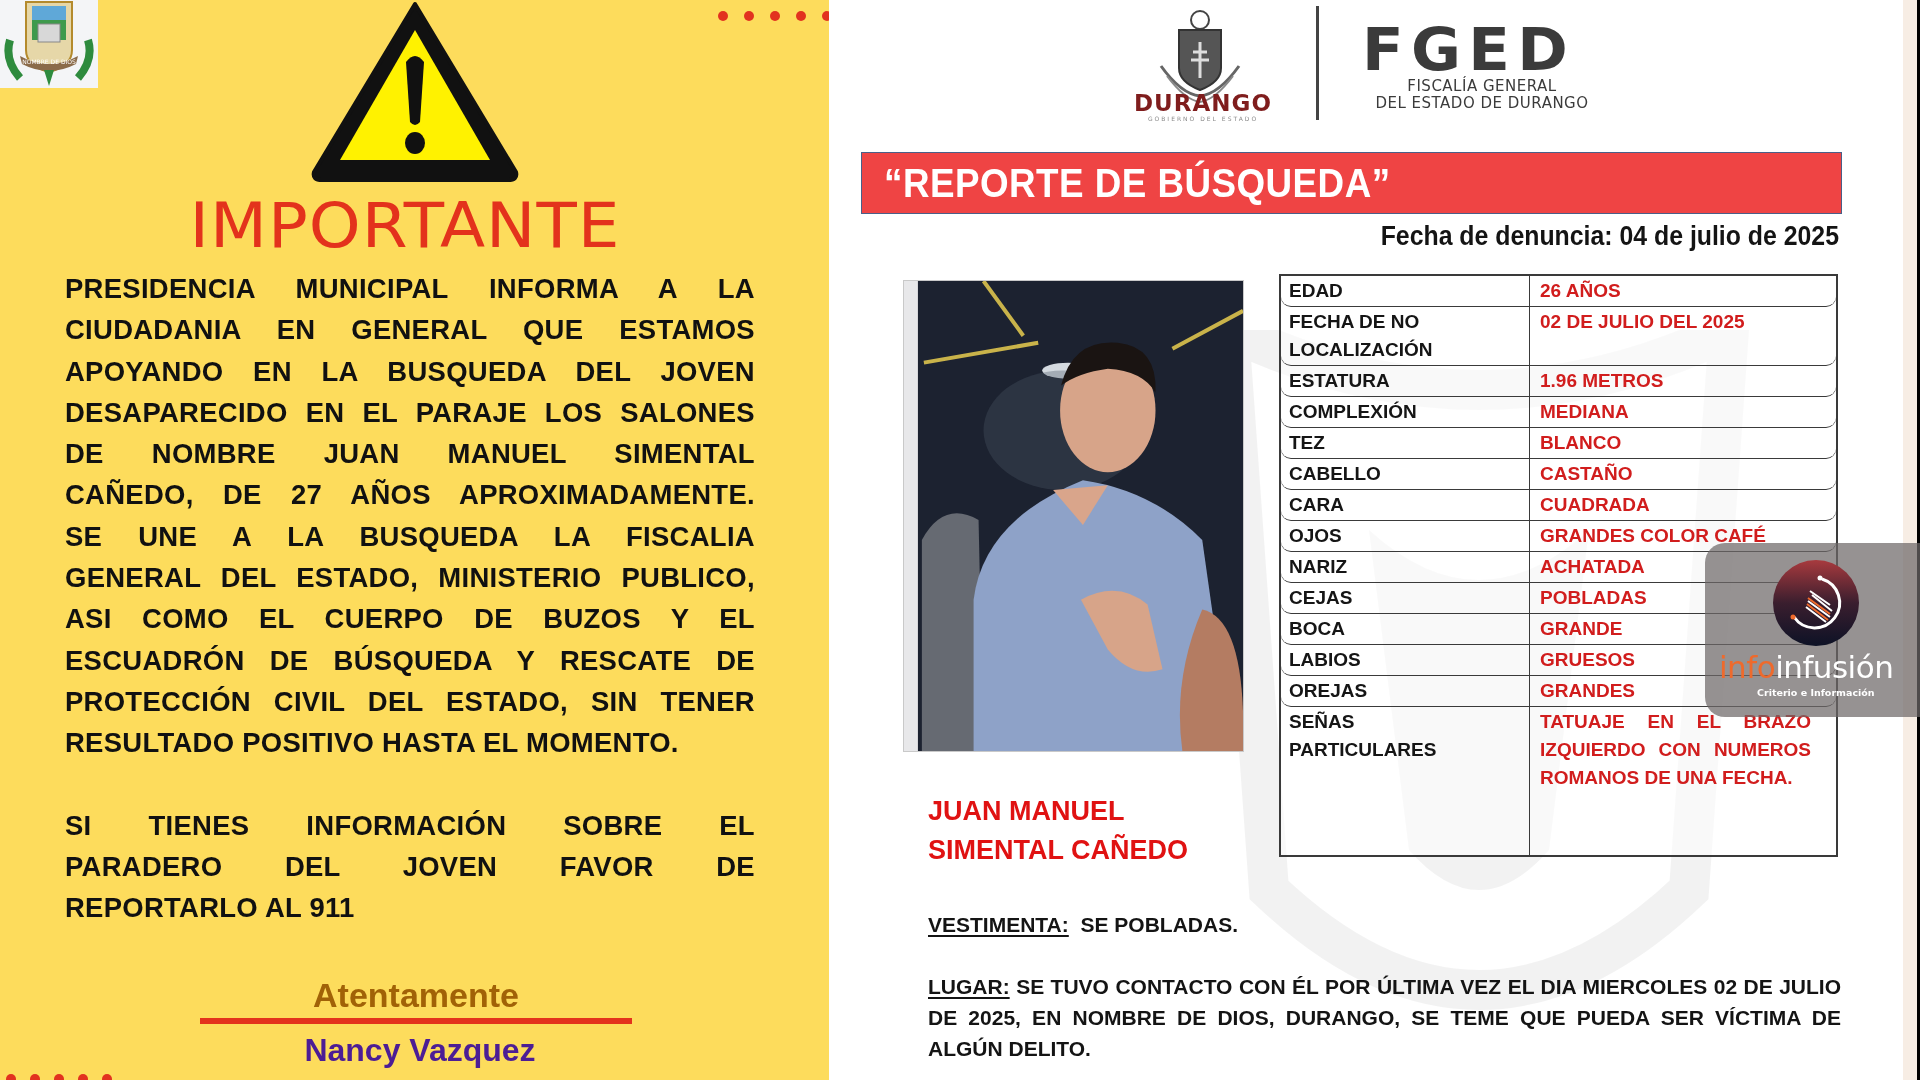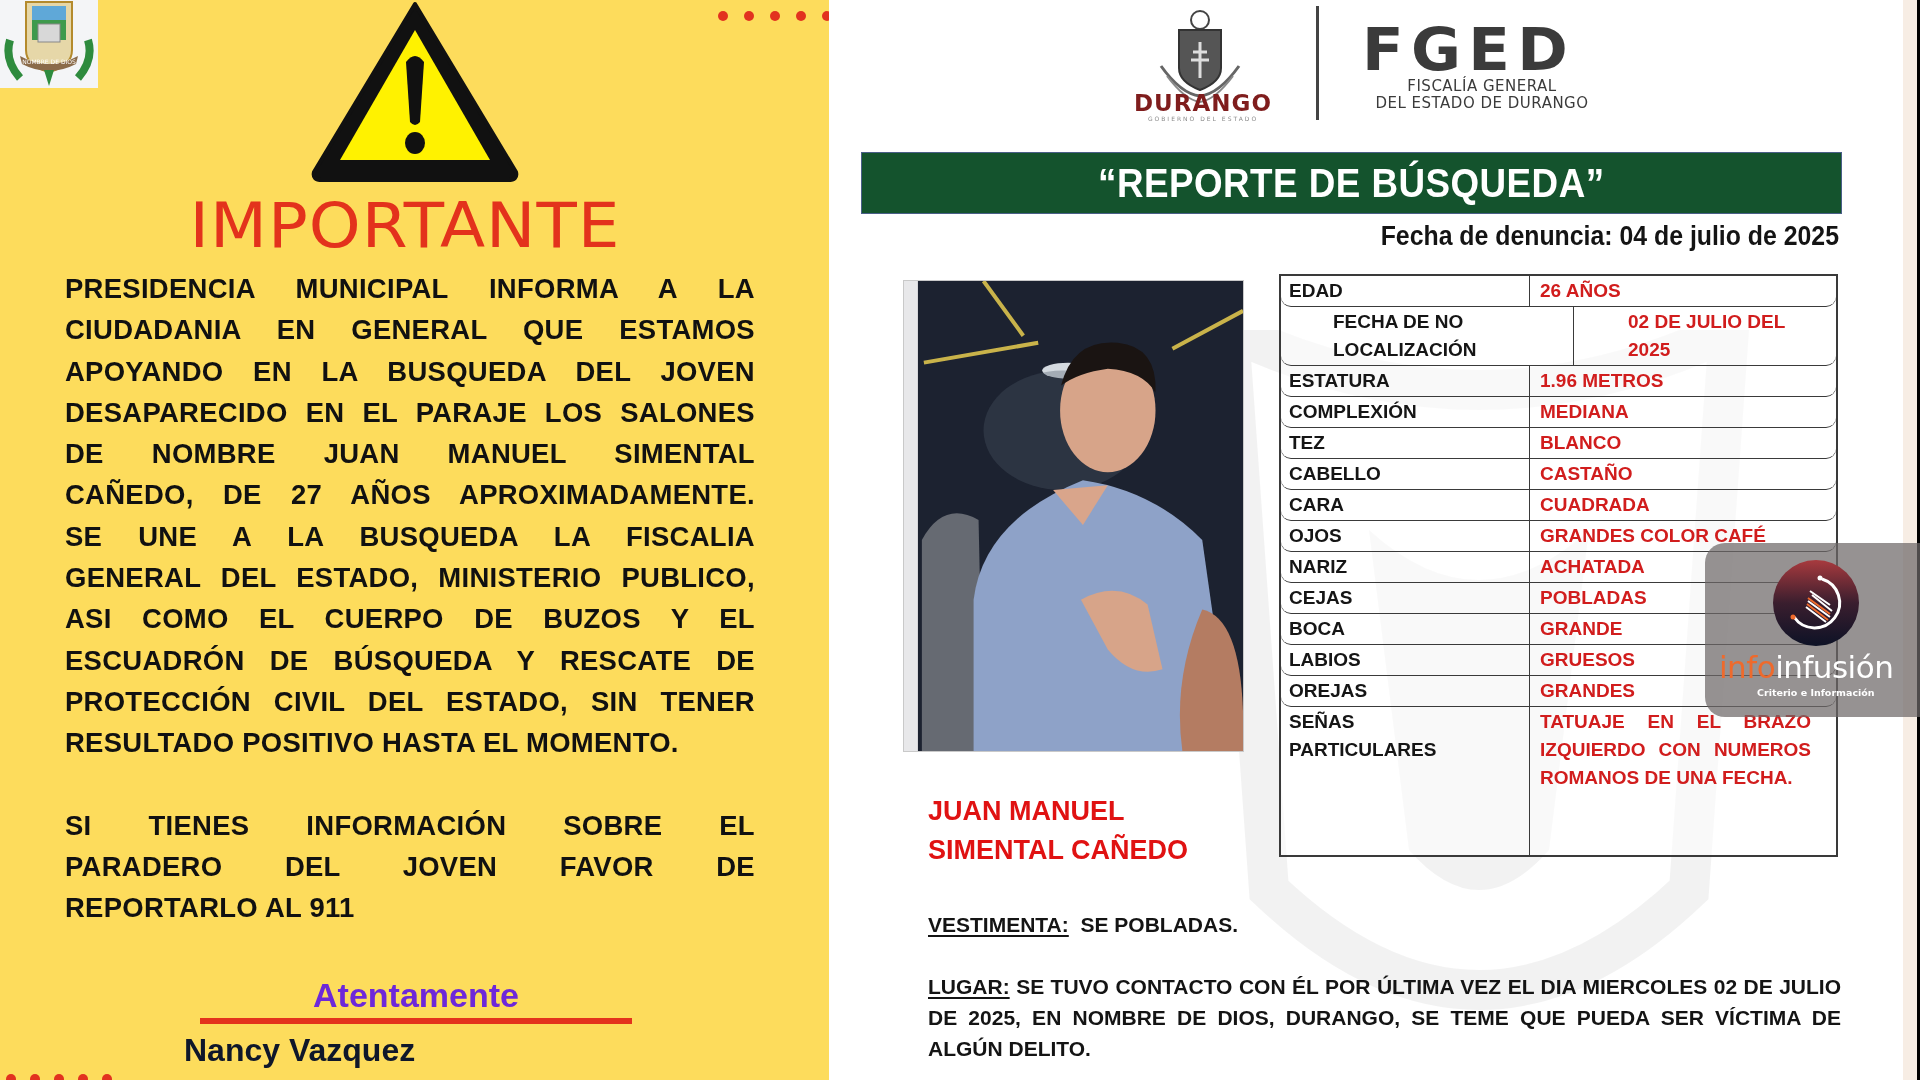--- a/index.html
+++ b/index.html
@@ -38,27 +38,27 @@
     text-align: justify; text-align-last: left; letter-spacing: 0.3px;
     transform: scaleX(0.98); transform-origin: left top;
   }
   .notice .line { display: block; text-align: justify; text-align-last: justify; white-space: nowrap; }
   .notice .line.last { text-align-last: left; }
   .notice .spacer { display: block; height: 41.3px; }
 
   .atentamente {
     position: absolute; left: 200px; top: 975px; width: 432px; text-align: center;
     font-family: "Liberation Sans", sans-serif; font-weight: bold;
-    font-size: 34px; line-height: 40px; color: #6d28d9;
+    font-size: 34px; line-height: 40px; color: #a16207;
   }
   .sign-line { position: absolute; left: 200px; top: 1018px; width: 432px; height: 6px; background: #e3321c; }
   .signer {
-    position: absolute; left: 184px; top: 1030px; width: 432px; text-align: left;
+    position: absolute; left: 204px; top: 1030px; width: 432px; text-align: center;
     font-family: "Liberation Sans", sans-serif; font-weight: bold;
-    font-size: 32px; line-height: 40px; color: #0f172a;
+    font-size: 32px; line-height: 40px; color: #4c1d95;
   }
 
   
   .right-panel {
     position: absolute; left: 829px; top: 0; width: 1091px; height: 1080px;
     background: #ffffff; overflow: hidden;
   }
   .watermark {
     position: absolute; left: 340px; top: 330px; width: 620px; height: 760px; opacity: 0.06;
   }
@@ -83,22 +83,22 @@
     font-family: "DejaVu Sans", sans-serif; font-weight: bold; font-size: 58px; line-height: 64px;
     color: #3b3b3b; letter-spacing: 7px; transform: scaleX(1.05); transform-origin: left top;
   }
   .fged-sub {
     position: absolute; left: 533px; top: 78px; width: 240px; text-align: center;
     font-family: "DejaVu Sans", sans-serif; font-size: 15px; line-height: 17px; color: #3b3b3b; letter-spacing: 0.5px;
   }
 
   .banner {
     position: absolute; left: 32px; top: 152px; width: 981px; height: 62px;
-    background: #14532d; border: 1px solid #4a5f88;
-    display: flex; align-items: center; justify-content: center;
+    background: #ef4444; border: 1px solid #4a5f88;
+    display: flex; align-items: center; justify-content: flex-start;
   }
   .banner-text {
     font-family: "Liberation Sans", sans-serif; font-weight: bold; font-size: 40px;
     color: #ffffff; letter-spacing: 0.5px; transform: scaleX(0.92);
   }
   .fecha {
     position: absolute; left: 330px; top: 218px; width: 680px; text-align: right;
     font-family: "Liberation Sans", sans-serif; font-weight: bold; font-size: 27px; line-height: 36px; color: #141414;
     transform: scaleX(0.92); transform-origin: right top;
   }
@@ -119,21 +119,21 @@
   .tcell-l {
     width: 249px; border-right: 1.5px solid #3a3a3a; padding: 1px 8px;
     font-family: "Liberation Sans", sans-serif; font-weight: bold; font-size: 19px; line-height: 28px; color: #151515;
     white-space: pre-line;
   }
   .tcell-r {
     flex: 1; padding: 1px 10px;
     font-family: "Liberation Sans", sans-serif; font-weight: bold; font-size: 19px; line-height: 28px; color: #d11d1d;
   }
   .tcell-r.just { text-align: justify; padding-right: 25px; }
-  .trow.tall .tcell-l, .trow.tall .tcell-r { height: 58px; margin-left: 44px; }
+  .trow.tall .tcell-l, .trow.tall .tcell-r { height: 58px; }
   .trow.senas .tcell-l, .trow.senas .tcell-r { height: 148px; }
 
   .person-name {
     position: absolute; left: 99px; top: 792px; width: 330px;
     font-family: "Liberation Sans", sans-serif; font-weight: bold; font-size: 27px; line-height: 39px; color: #e01212;
   }
 
   .vestimenta {
     position: absolute; left: 99px; top: 910px; width: 900px;
     font-family: "Liberation Sans", sans-serif; font-weight: bold; font-size: 21px; line-height: 30px; color: #141414;

